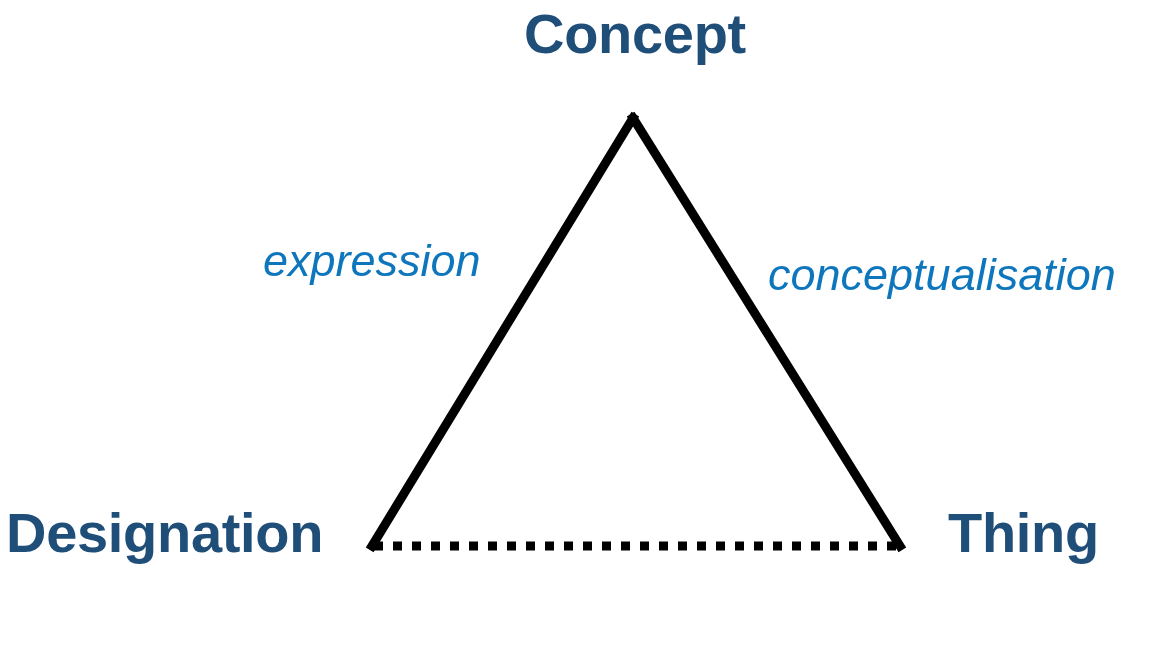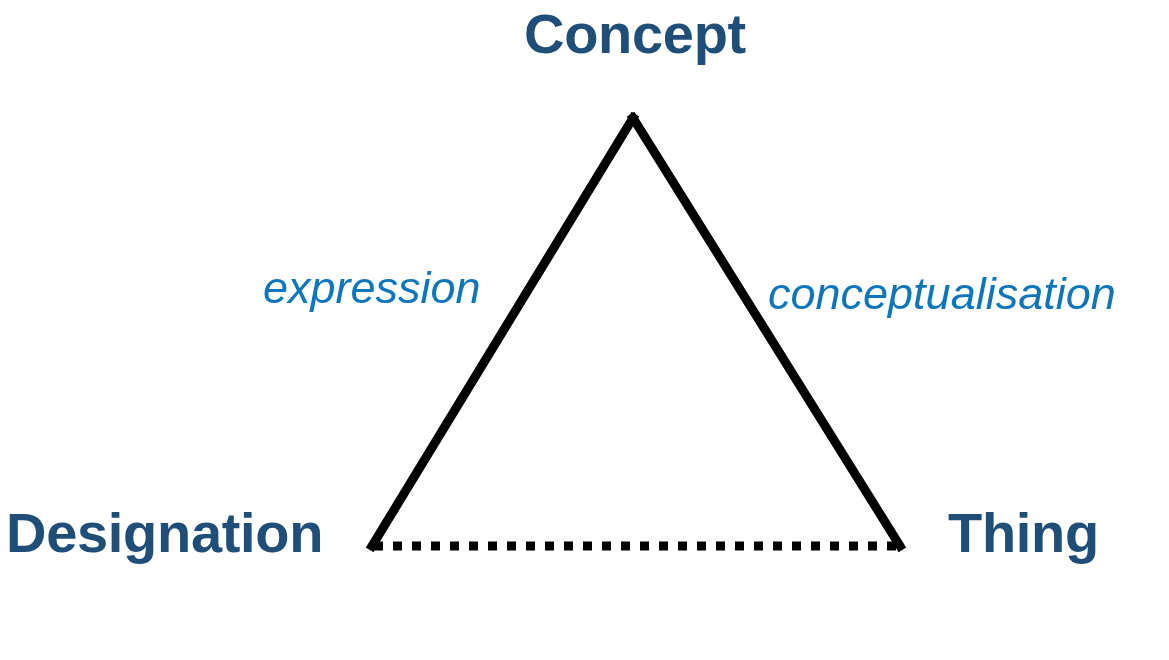--- a/index.html
+++ b/index.html
@@ -44,22 +44,22 @@
     font-size: 45px;
     line-height: 1;
     color: #0E76BC;
     white-space: nowrap;
   }
   
   #label-concept     { left: 524px;  top: 6px; }
   #label-designation { left: 6px;    top: 505px; text-align: right; }
   #label-thing       { left: 948px;  top: 505px; }
   
-  #label-expression        { left: 263px; top: 265px; }
-  #label-conceptualisation { left: 768px; top: 271px; }
+  #label-expression        { left: 263px; top: 238px; }
+  #label-conceptualisation { left: 768px; top: 252px; }
   #label-reference         { left: 523px; top: 608px; }
 </style>
 </head>
 <body>
 
 <div id="stage">
 
   <svg id="triangle-svg" viewBox="0 0 1169 660">
 
     <line x1="633" y1="118" x2="372" y2="546" stroke="#000000" stroke-width="9" stroke-linecap="square"></line>

